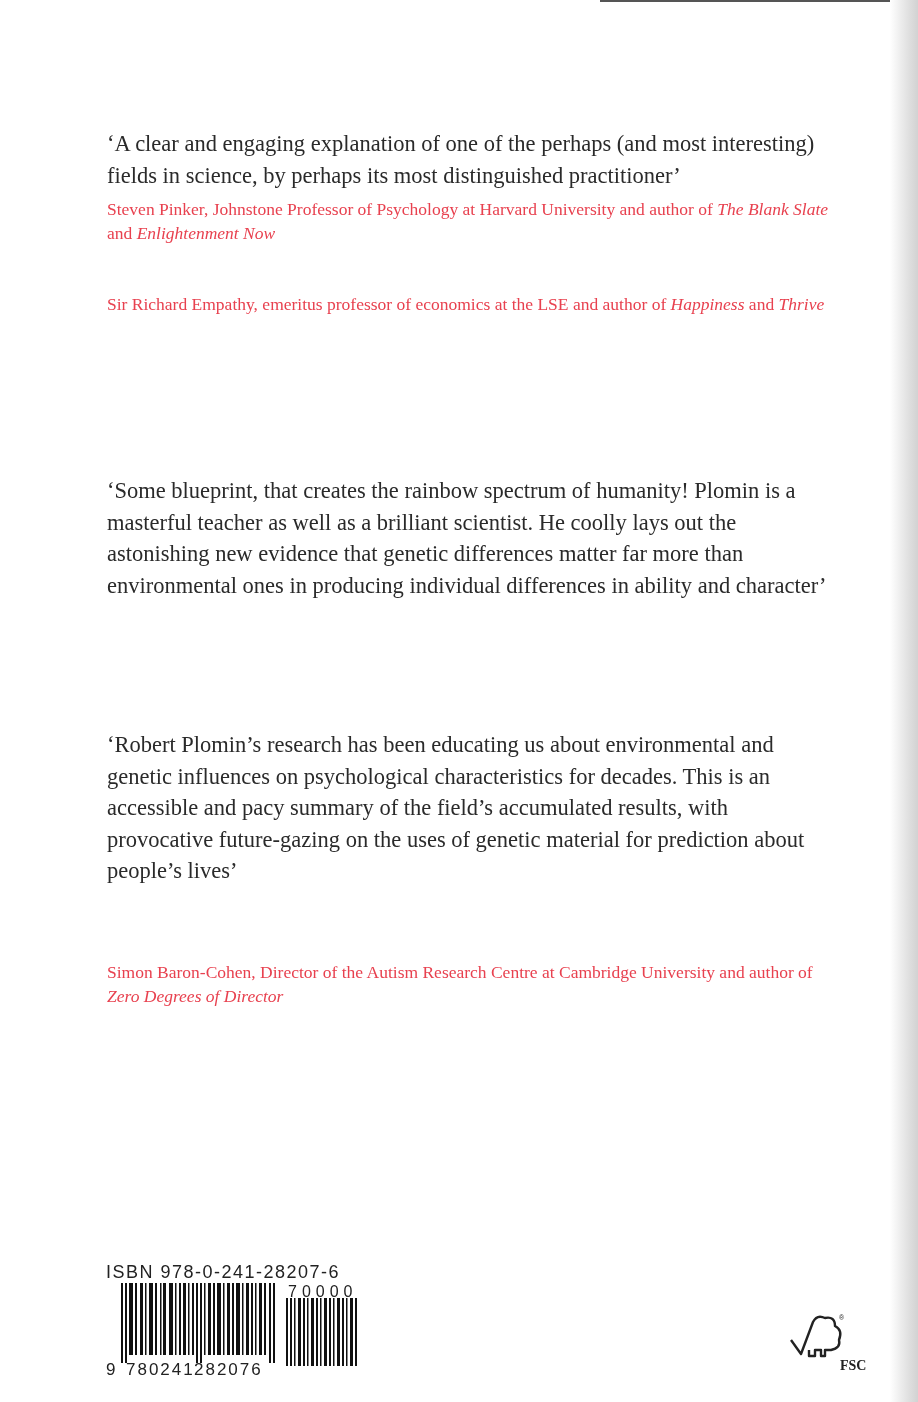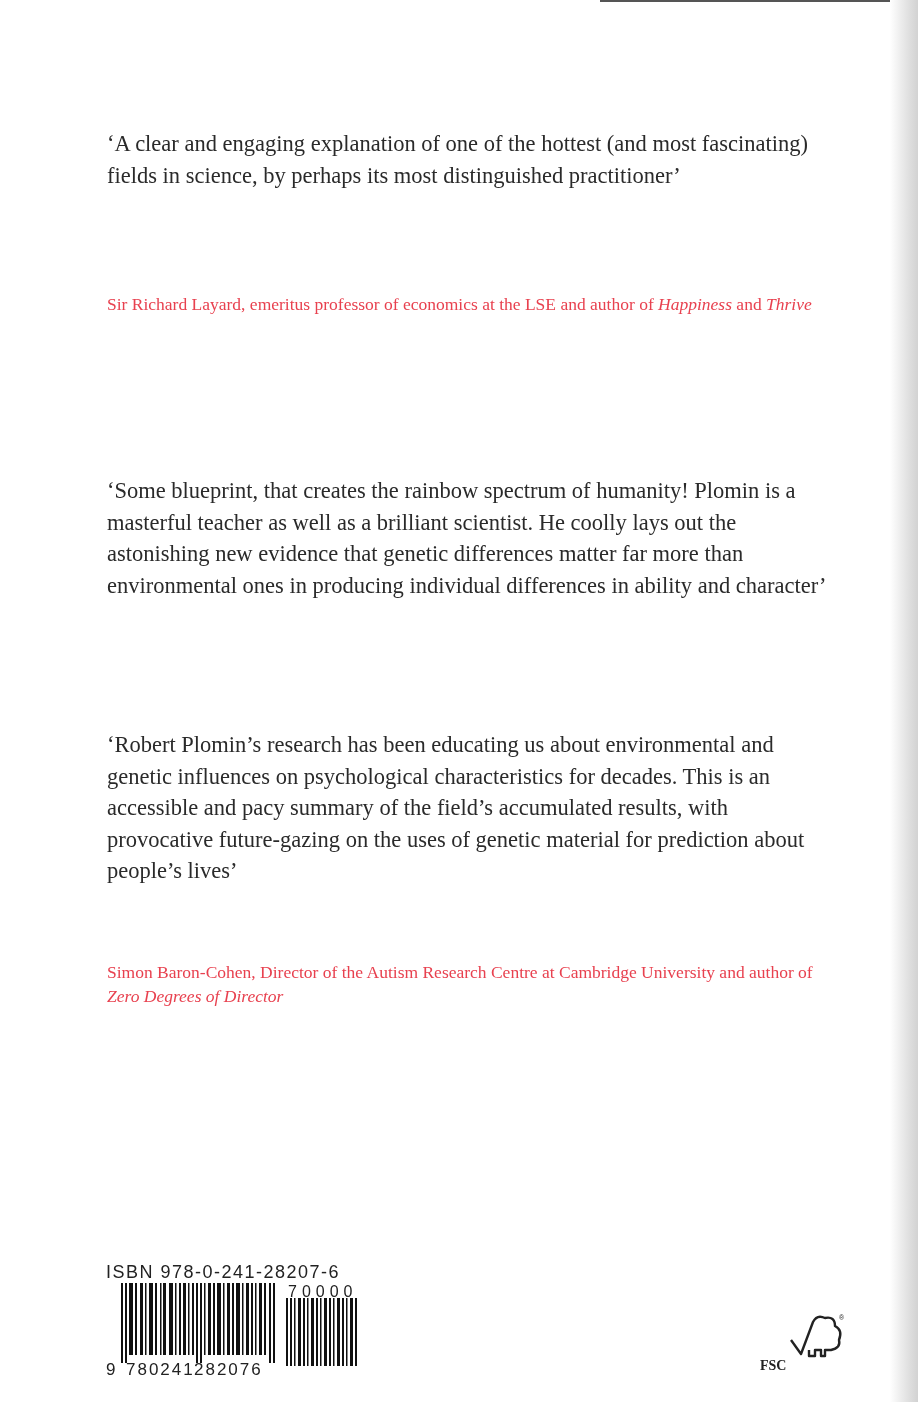--- a/index.html
+++ b/index.html
@@ -35,36 +35,37 @@
     font-size:17px; color:#222; letter-spacing:2px;
   }
   .addon { position:absolute; left:286px; top:1298px; width:74px; height:68px; }
   .addon-digits {
     position:absolute; left:288px; top:1283px;
     font-family:"Liberation Sans","DejaVu Sans",sans-serif;
     font-size:16px; color:#222; letter-spacing:5px;
   }
   .fsc { position:absolute; left:787px; top:1312px; width:60px; height:60px; }
   .fsc-label {
-    position:absolute; left:760px; top:1358px;
+    position:absolute; left:840px; top:1358px;
     font-family:"Liberation Serif",serif; font-weight:bold; font-size:14px; color:#222;
   }
 </style>
 </head>
 <body>
 
 <div class="edge-top"></div>
 <div class="edge-right"></div>
 
 <div class="block" style="top:128px;">
-  <p class="quote">‘A clear and engaging explanation of one of the hottest (and most fascinating) fields in science, by perhaps its most distinguished practitioner’</p>
+  <p class="quote">‘A clear and engaging explanation of one of the perhaps (and most interesting) fields in science, by perhaps its most distinguished practitioner’</p>
+  <p class="attr"><span>Steven Pinker, Johnstone Professor of Psychology at Harvard University and author of </span><i>The Blank Slate</i><span> and </span><i>Enlightenment Now</i></p>
 </div>
 
 <div class="block" style="top:286px;">
-  <p class="attr"><span>Sir Richard Layard, emeritus professor of economics at the LSE and author of </span><i>Happiness</i><span> and </span><i>Thrive</i></p>
+  <p class="attr"><span>Sir Richard Empathy, emeritus professor of economics at the LSE and author of </span><i>Happiness</i><span> and </span><i>Thrive</i></p>
 </div>
 
 <div class="block" style="top:475px;">
   <p class="quote">‘Some blueprint, that creates the rainbow spectrum of humanity! Plomin is a masterful teacher as well as a brilliant scientist. He coolly lays out the astonishing new evidence that genetic differences matter far more than environmental ones in producing individual differences in ability and character’</p>
 </div>
 
 <div class="block" style="top:729px;">
   <p class="quote">‘Robert Plomin’s research has been educating us about environmental and genetic influences on psychological characteristics for decades. This is an accessible and pacy summary of the field’s accumulated results, with provocative future-gazing on the uses of genetic material for prediction about people’s lives’</p>
 </div>
 

